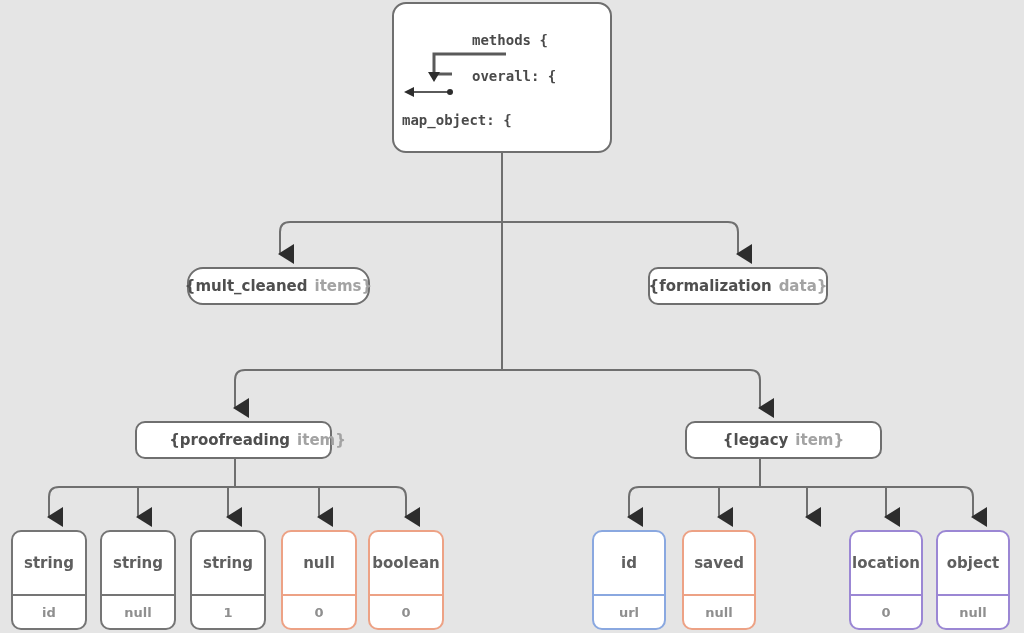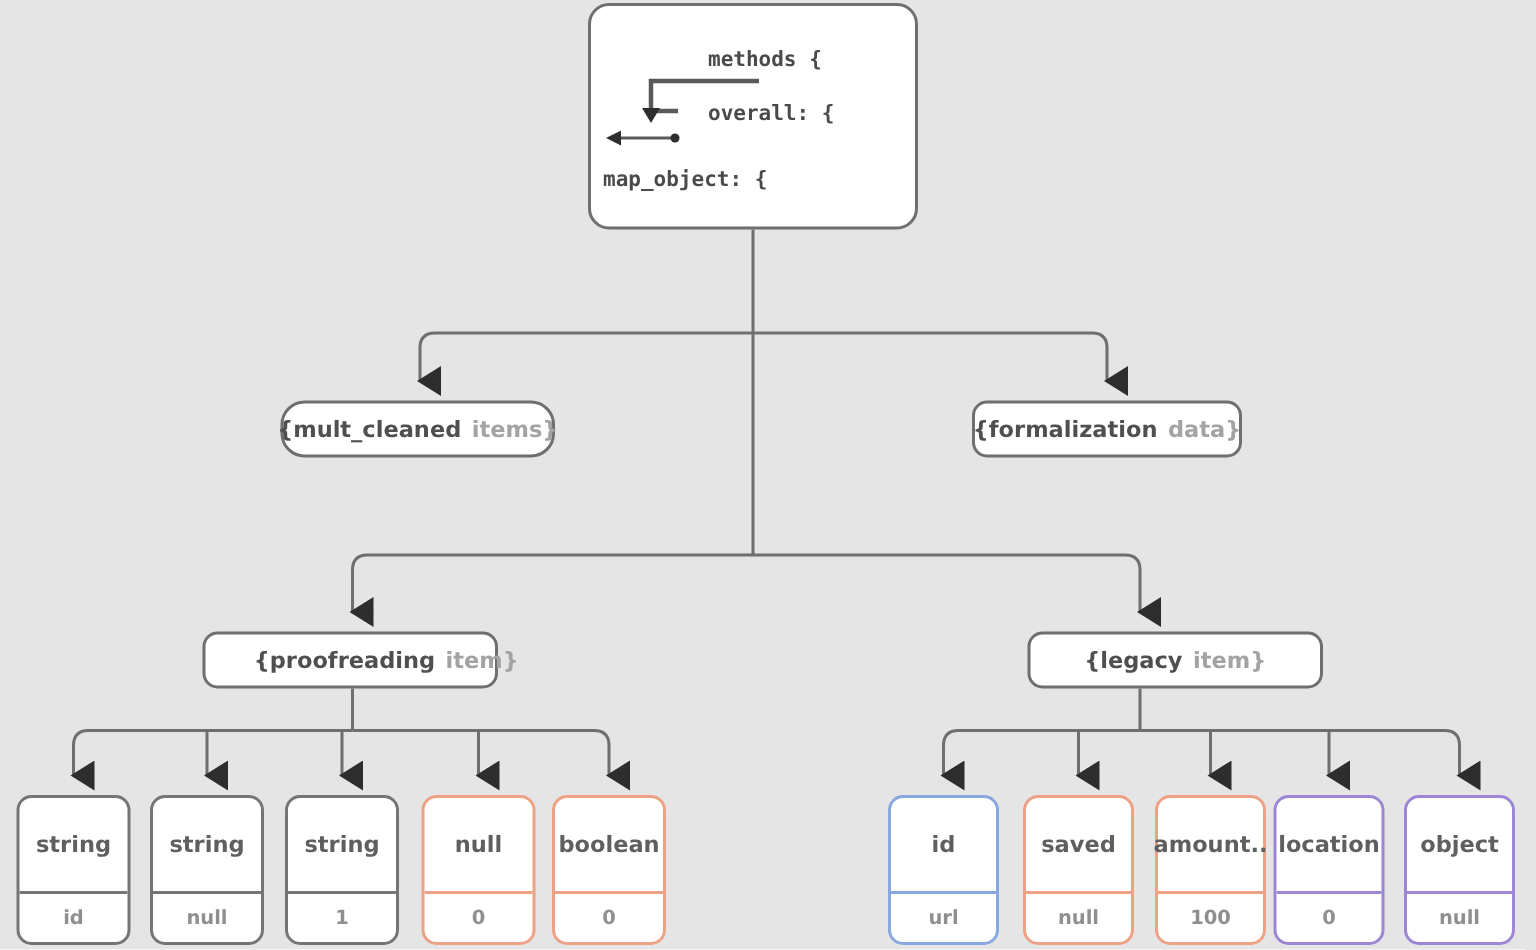--- a/index.html
+++ b/index.html
@@ -134,25 +134,20 @@
   <div class="node leaf" style="left: 592px; width: 74px; border-color: rgb(138, 168, 224);">
     <div class="type">id</div>
     <div class="divider" style="border-top-color: rgb(138, 168, 224);"></div>
     <div class="value">url</div>
   </div>
   <div class="node leaf" style="left: 682px; width: 74px; border-color: rgb(237, 162, 133);">
     <div class="type">saved</div>
     <div class="divider" style="border-top-color: rgb(237, 162, 133);"></div>
     <div class="value">null</div>
   </div>
-  <div class="node leaf" style="left: 770px; width: 74px; border-color: rgb(237, 162, 133);">
-    <div class="type">amount..</div>
-    <div class="divider" style="border-top-color: rgb(237, 162, 133);"></div>
-    <div class="value">100</div>
-  </div>
   <div class="node leaf" style="left: 849px; width: 74px; border-color: rgb(155, 135, 212);">
     <div class="type">location</div>
     <div class="divider" style="border-top-color: rgb(155, 135, 212);"></div>
     <div class="value">0</div>
   </div>
   <div class="node leaf" style="left: 936px; width: 74px; border-color: rgb(155, 135, 212);">
     <div class="type">object</div>
     <div class="divider" style="border-top-color: rgb(155, 135, 212);"></div>
     <div class="value">null</div>
   </div>

